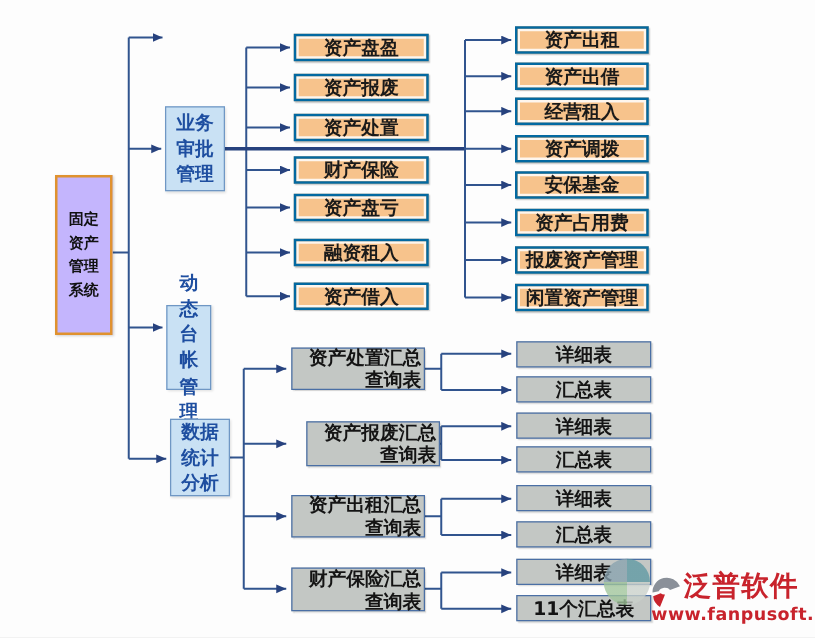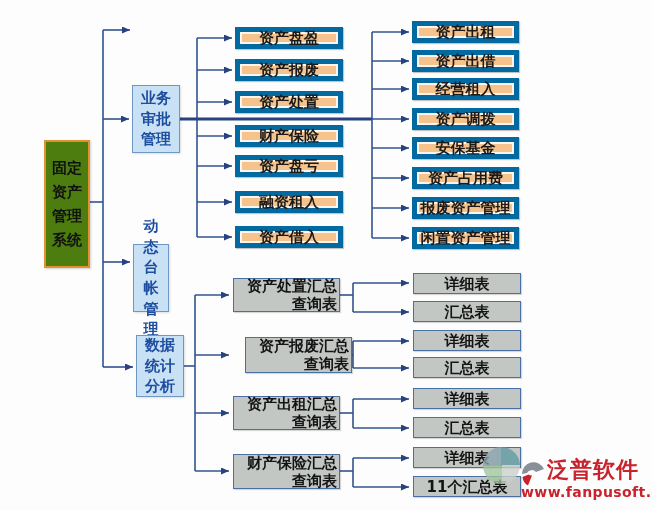--- a/index.html
+++ b/index.html
@@ -7,31 +7,31 @@
     position:relative;width:652px;height:510px;background:#fdfdfd;
     font-family:"DejaVu Sans","Liberation Sans",sans-serif;
     overflow:hidden;margin:0 auto;
   }
   svg.lines{position:absolute;left:0;top:0;z-index:1;}
   .node{
     position:absolute;z-index:2;display:flex;align-items:center;justify-content:center;
     text-align:center;font-weight:bold;box-sizing:border-box;
   }
   .n-yellow{
-    background:#4d7c0f;border:2px solid #e0922f;color:#111;
-    font-size:15px;line-height:1.6;padding:0 5px;
+    background:#c4b5fd;border:2px solid #e0922f;color:#111;
+    font-size:12px;line-height:1.6;padding:0 5px;
     box-shadow:1px 1px 2px rgba(0,0,0,.18);
   }
   .n-blue{
     background:#c9e1f4;border:1.5px solid #6f97c4;color:#1e4ea0;
     font-size:15px;line-height:1.38;padding:0 7px;
     box-shadow:1px 1px 2px rgba(0,0,0,.12);
   }
   .n-orange{
-    background:#f7c38c;border:5px solid #0369a1;color:#1a1a1a;
+    background:#f7c38c;border:2px solid #0369a1;color:#1a1a1a;
     font-size:15px;line-height:1;padding:0 2px;
     box-shadow:inset 0 0 0 2px rgba(255,255,255,.85),1px 1px 1px rgba(0,0,0,.22);
   }
   .n-gray{
     background:#c3c7c4;border:1.5px solid #4a6fa5;color:#141414;
     font-size:15px;line-height:1.2;padding:0 2px;
     box-shadow:1px 1px 1px rgba(0,0,0,.15);
     text-align:right;
   }
   .watermark-pie{

